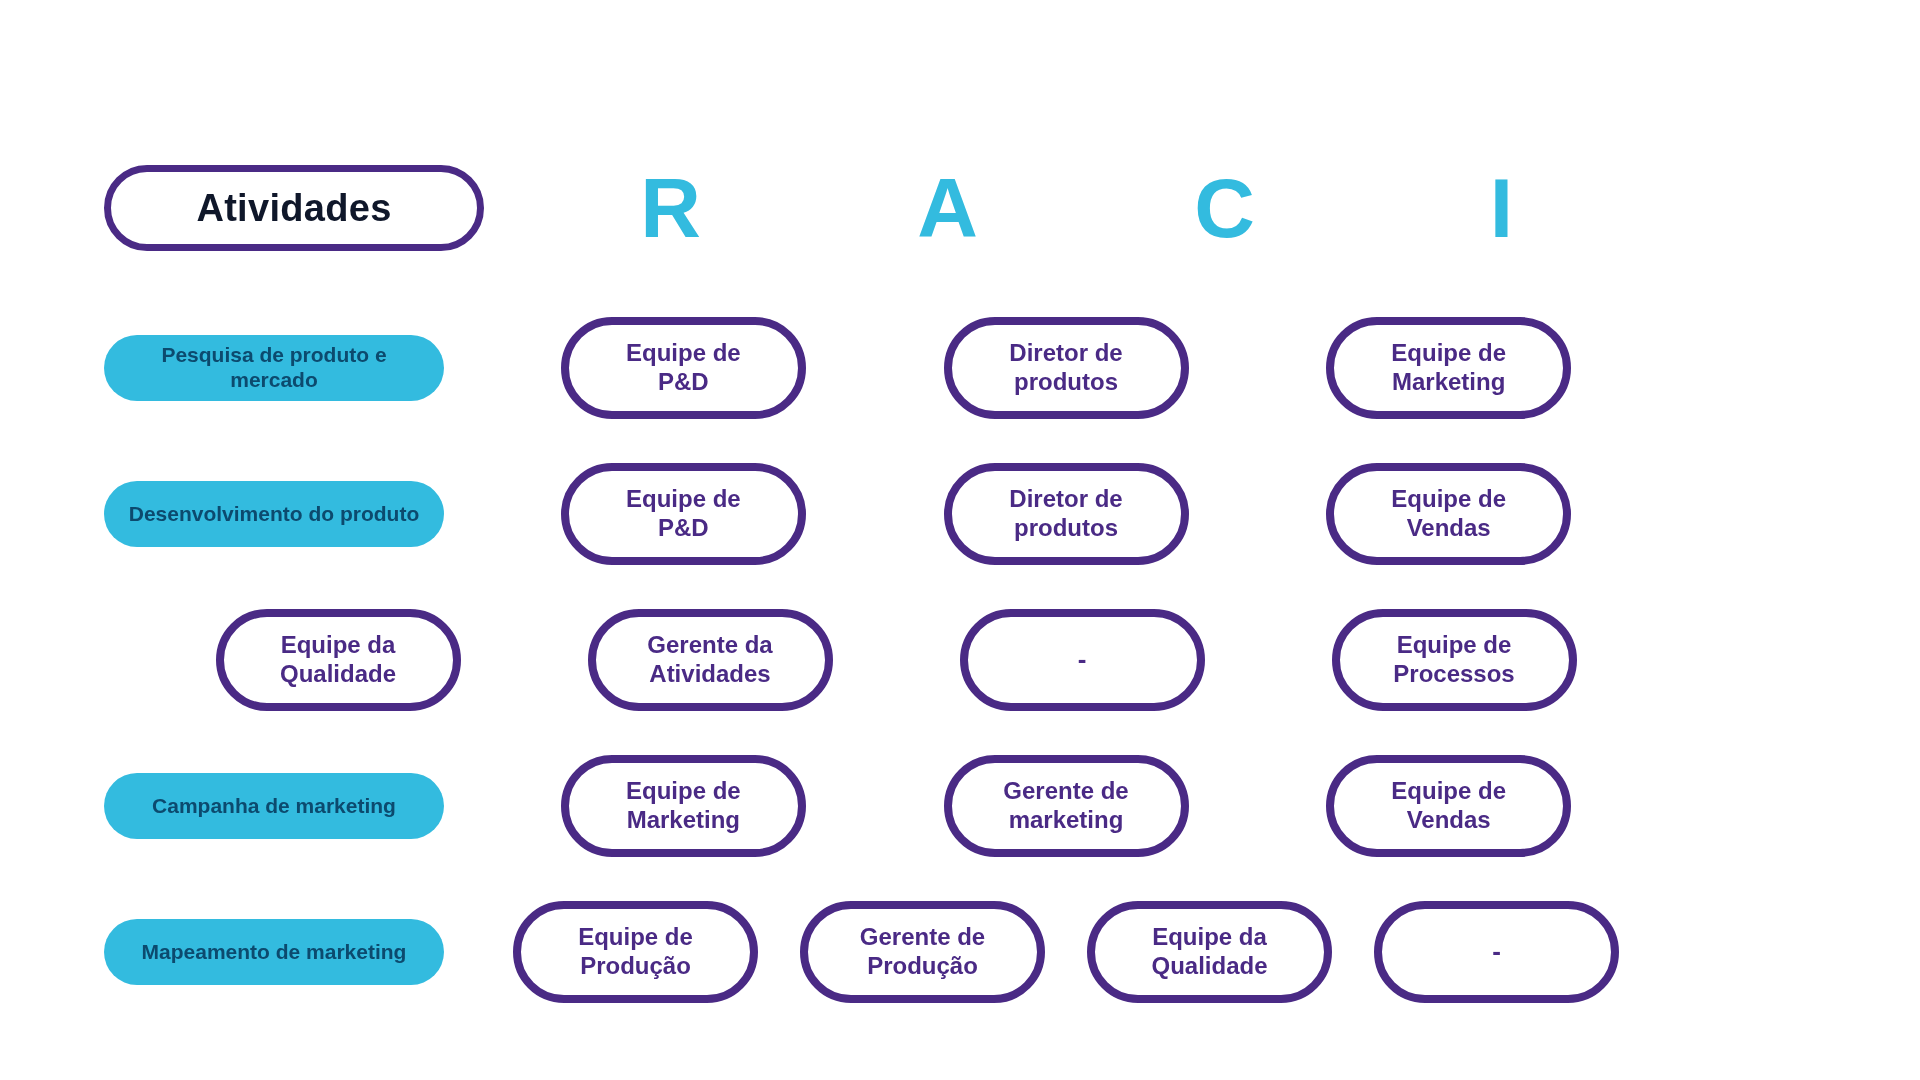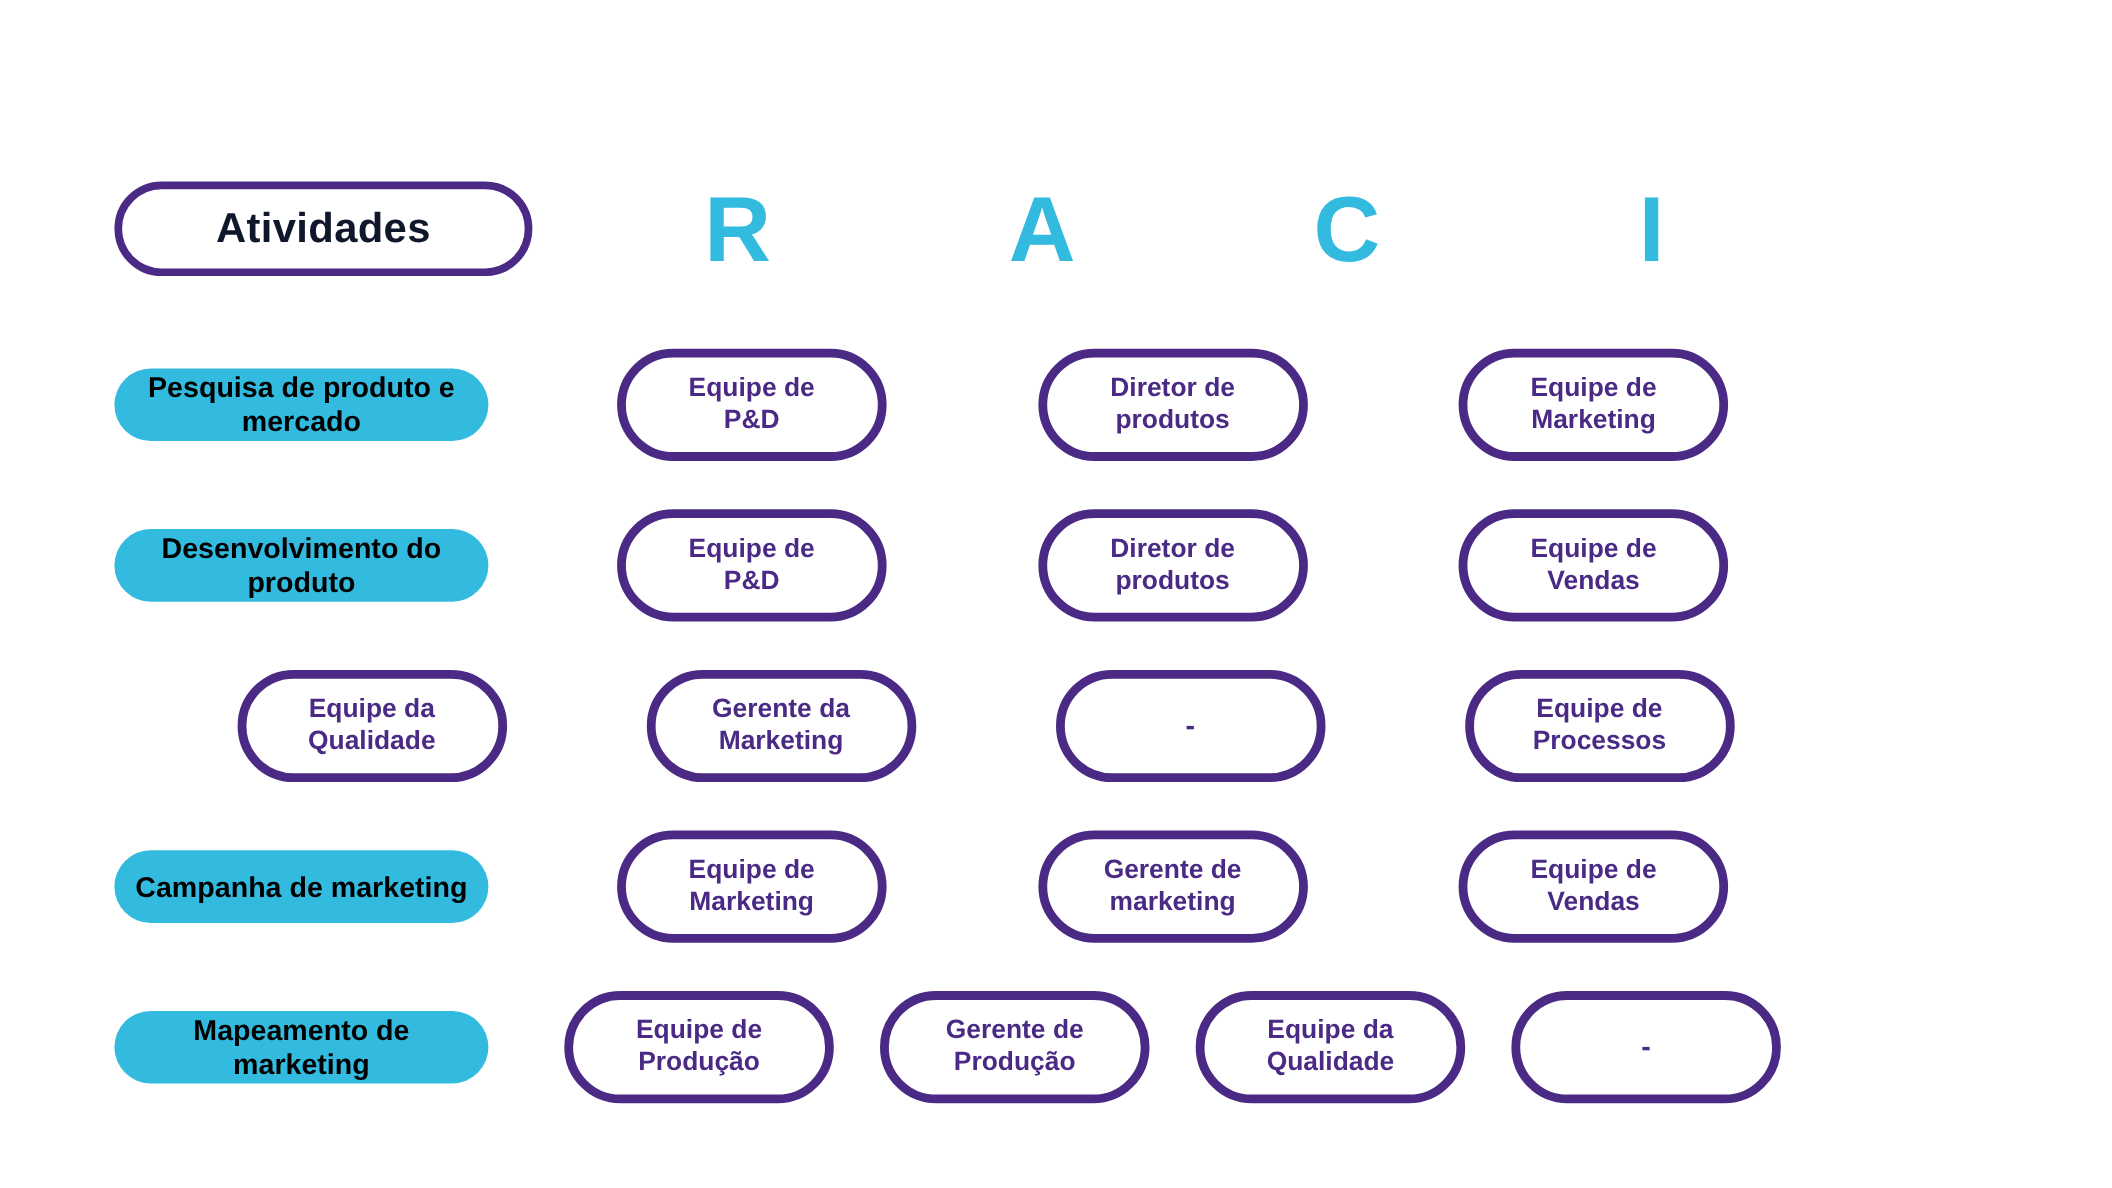--- a/index.html
+++ b/index.html
@@ -97,22 +97,22 @@
     border-radius: 34px;
     background: #33bbdf;
     display: flex;
     align-items: center;
     justify-content: center;
     text-align: center;
     padding: 0 14px;
     box-sizing: border-box;
   }
   .activity-pill .label {
-    color: #000000;
-    font-size: 26px;
+    color: #0c4a6e;
+    font-size: 21px;
     font-weight: bold;
     line-height: 1.18;
   }
 
   
   .roles {
     flex: 1 1 auto;
     display: flex;
     align-items: center;
     margin-left: 48px;
@@ -230,21 +230,21 @@
       <div class="roles">
         <div class="role-cell">
           <div class="role-pill">
             <span class="label">Equipe da
 Qualidade</span>
           </div>
         </div>
         <div class="role-cell">
           <div class="role-pill">
             <span class="label">Gerente da
-Marketing</span>
+Atividades</span>
           </div>
         </div>
         <div class="role-cell">
           <div class="role-pill empty">
             <span class="label">-</span>
           </div>
         </div>
         <div class="role-cell">
           <div class="role-pill">
             <span class="label">Equipe de

